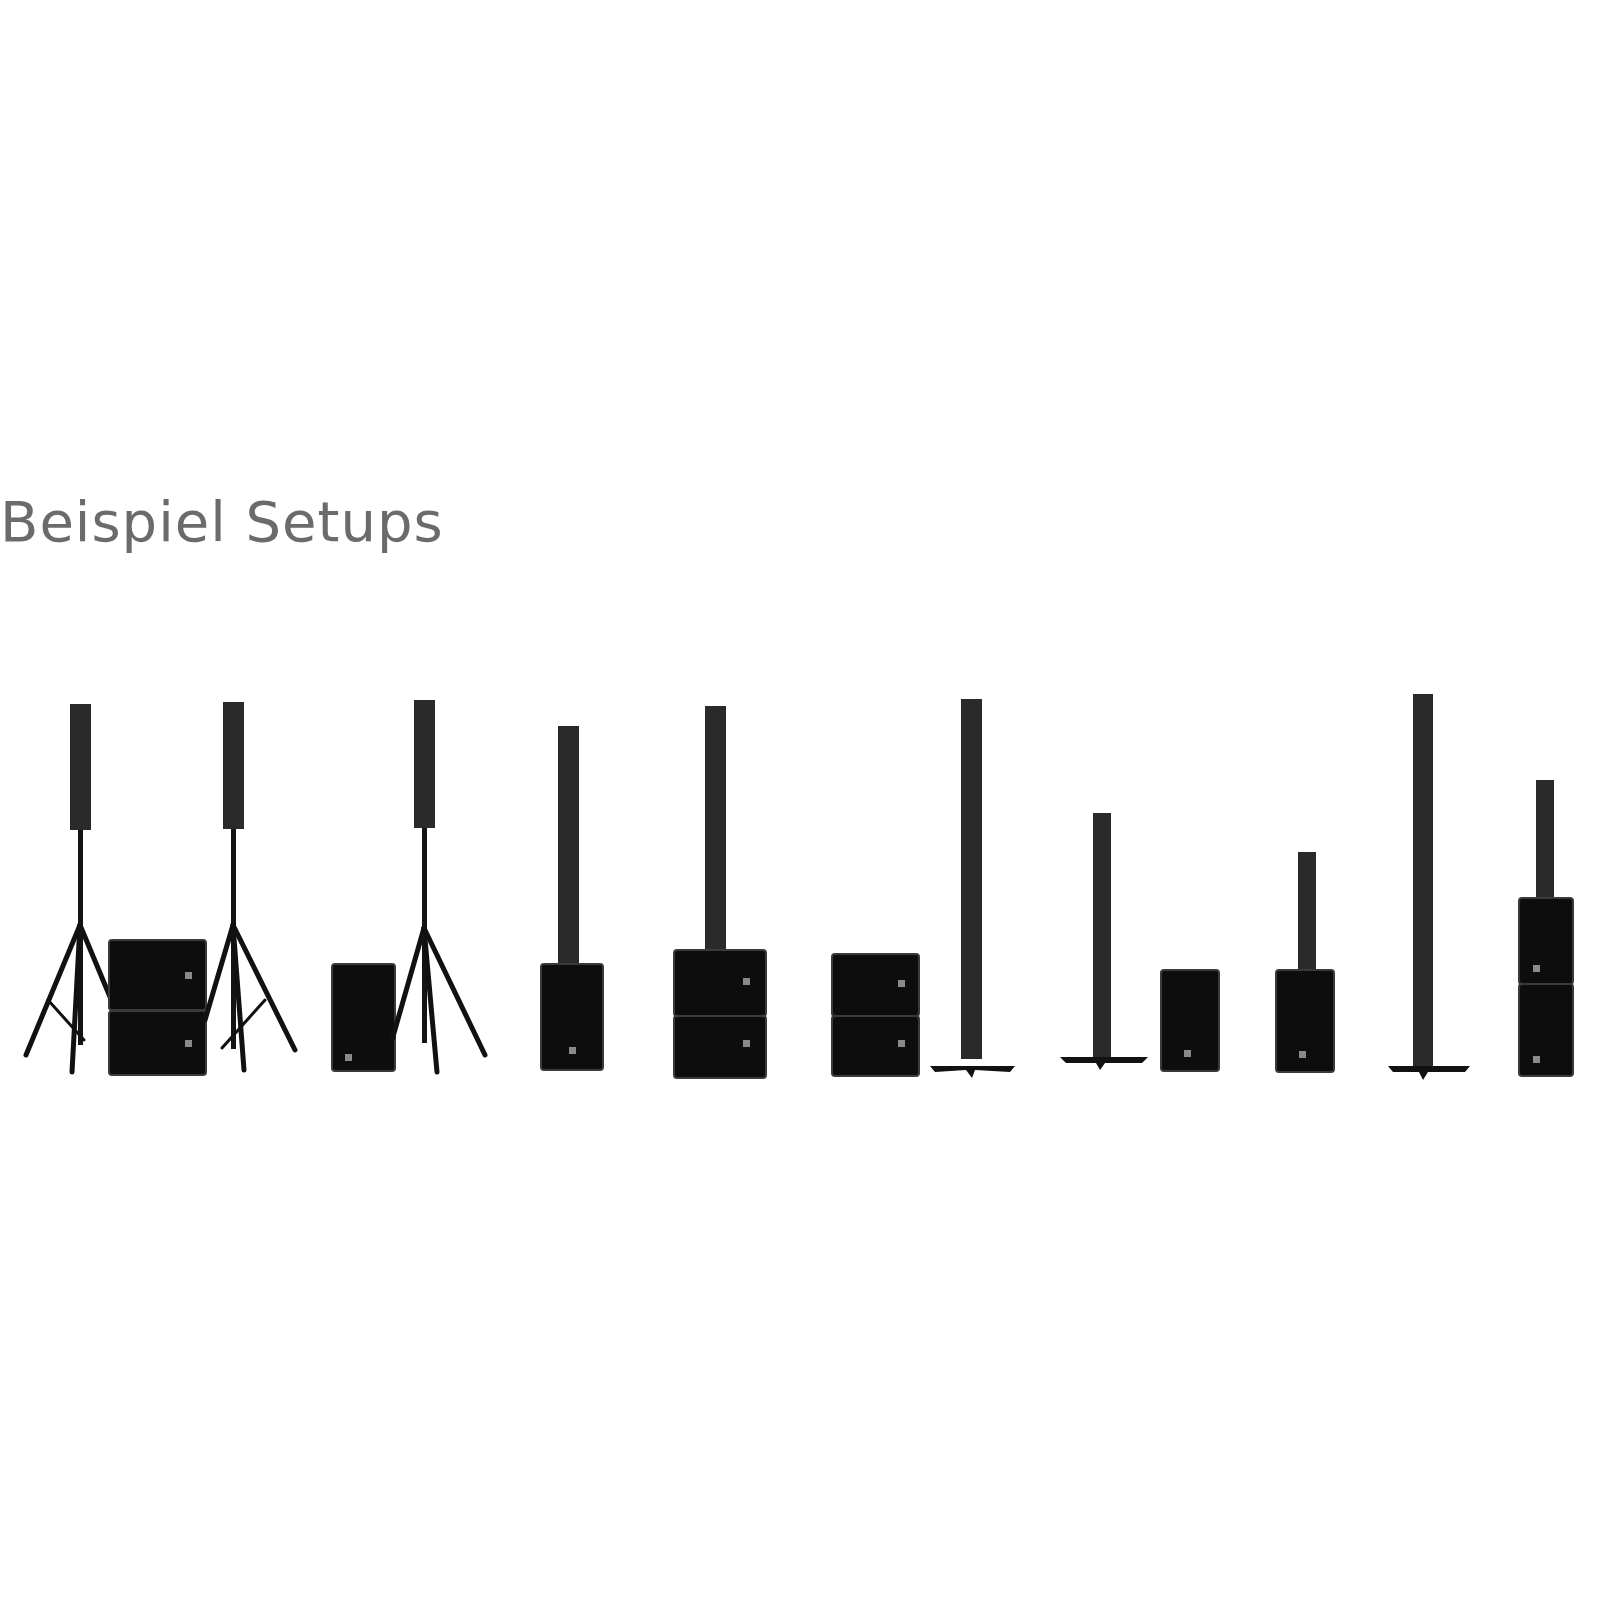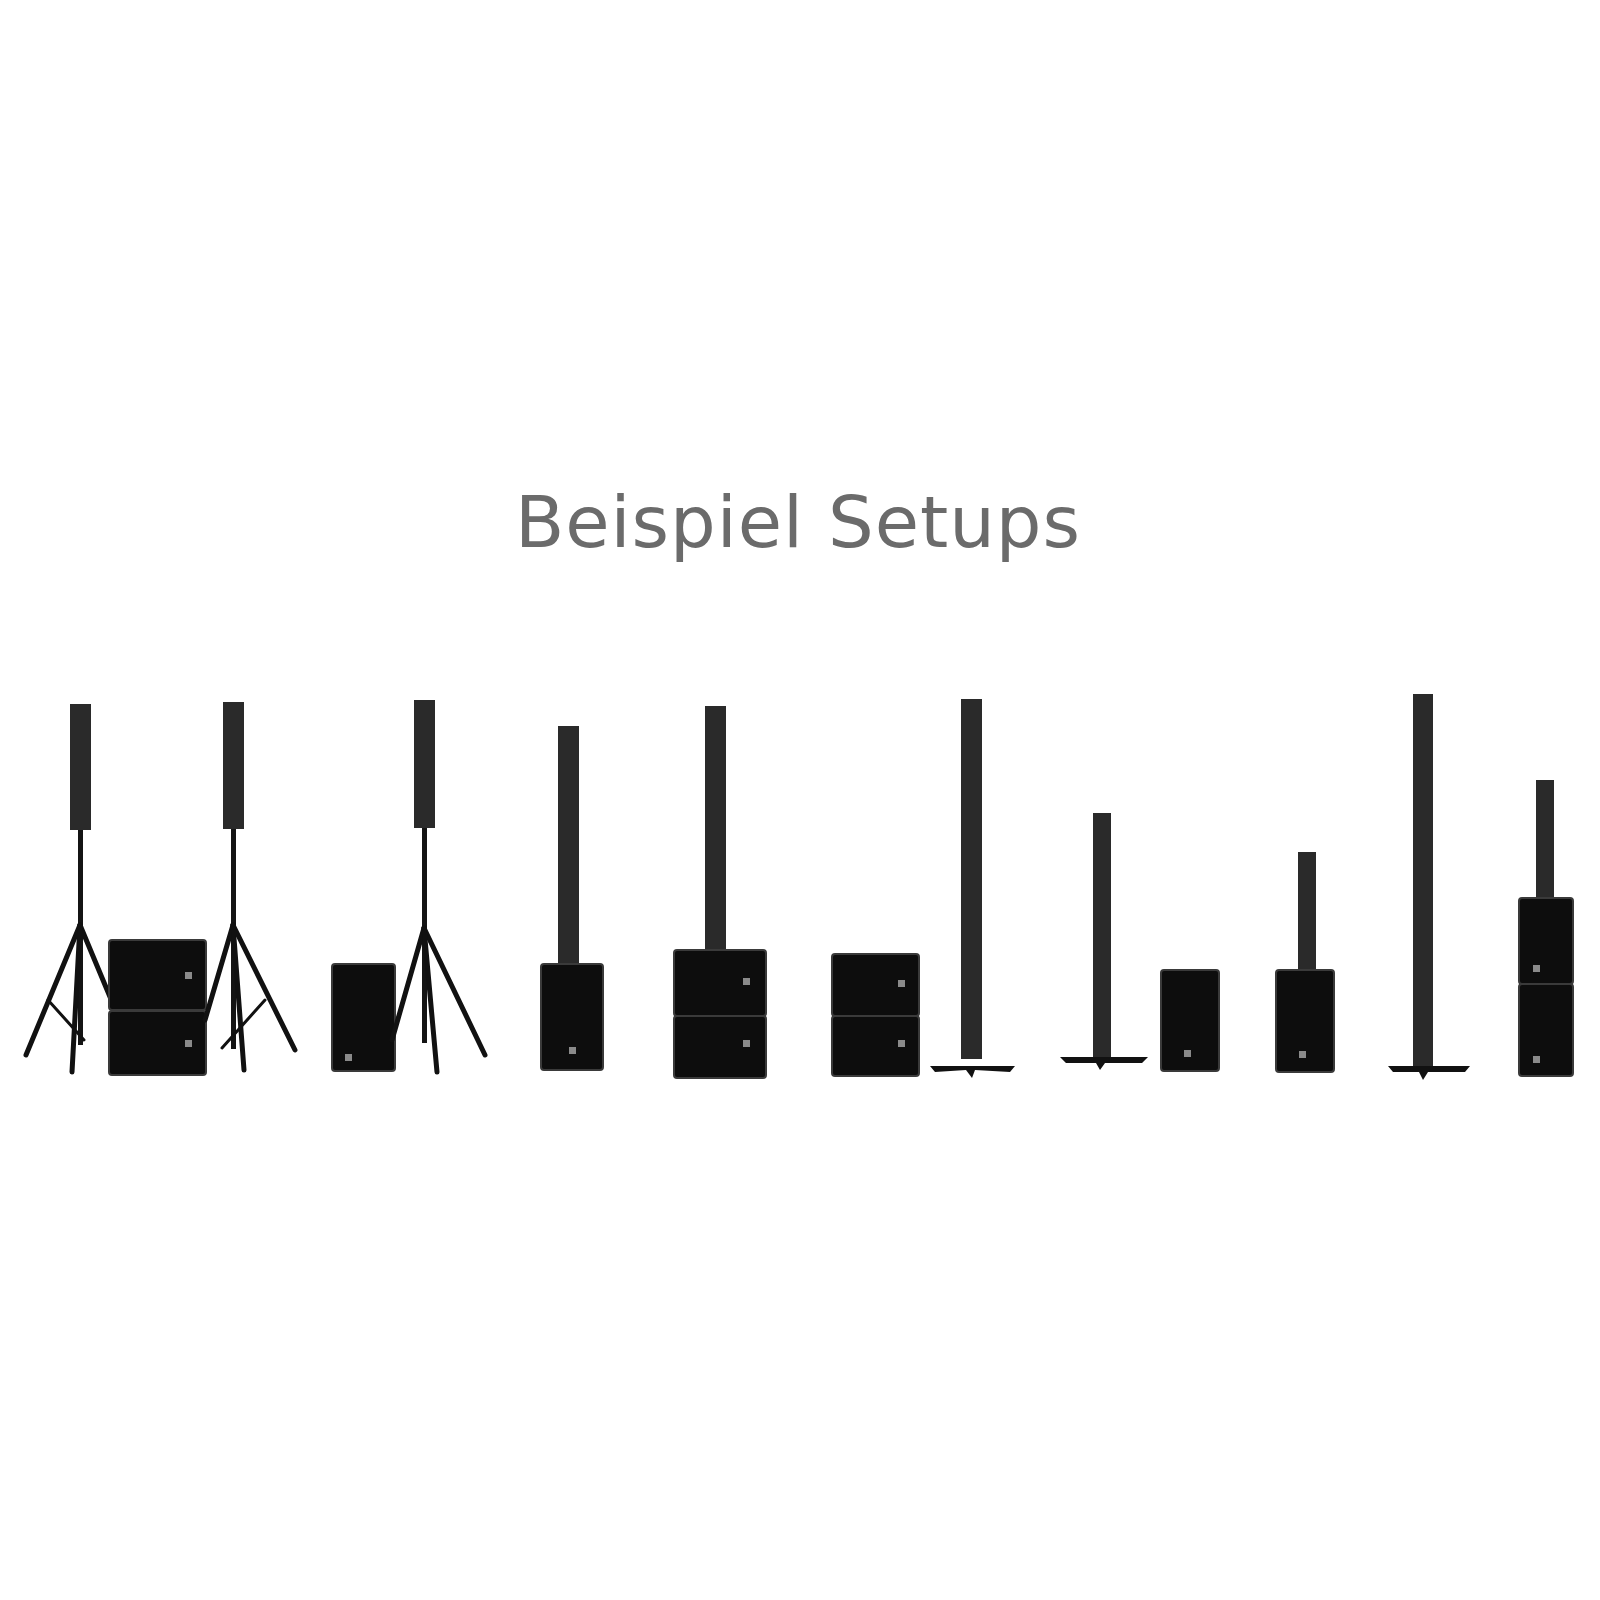--- a/index.html
+++ b/index.html
@@ -1,19 +1,19 @@
 <!DOCTYPE html>
 <html><head>
   <meta charset="utf-8">
   <style>
     html, body { margin: 0; padding: 0; background: #ffffff; }
     body { width: 1600px; height: 1600px; position: relative; overflow: hidden; font-family: "DejaVu Sans", sans-serif; }
     .title {
-      position: absolute; left: 0; top: 484px; width: 1596px; text-align: center;
-      font-family: "DejaVu Sans", sans-serif; font-size: 72px; color: #6b6b6b; letter-spacing: 1px;
+      position: absolute; left: 0; top: 484px; width: 1596px; 
+      font-family: "DejaVu Sans", sans-serif; font-size: 56px; color: #6b6b6b; letter-spacing: 1px;
       line-height: 76px;
     }
     .scene { position: absolute; left: 0; top: 0; width: 1600px; height: 1600px; }
     .col { fill: #2a2a2a; }
     .sub { fill: #0d0d0d; stroke: #3a3a3a; stroke-width: 2; }
     .pole { fill: #141414; }
     .leg { stroke: #111; stroke-width: 5; stroke-linecap: round; }
     .logo { fill: #8a8a8a; }
   </style>
 </head>

